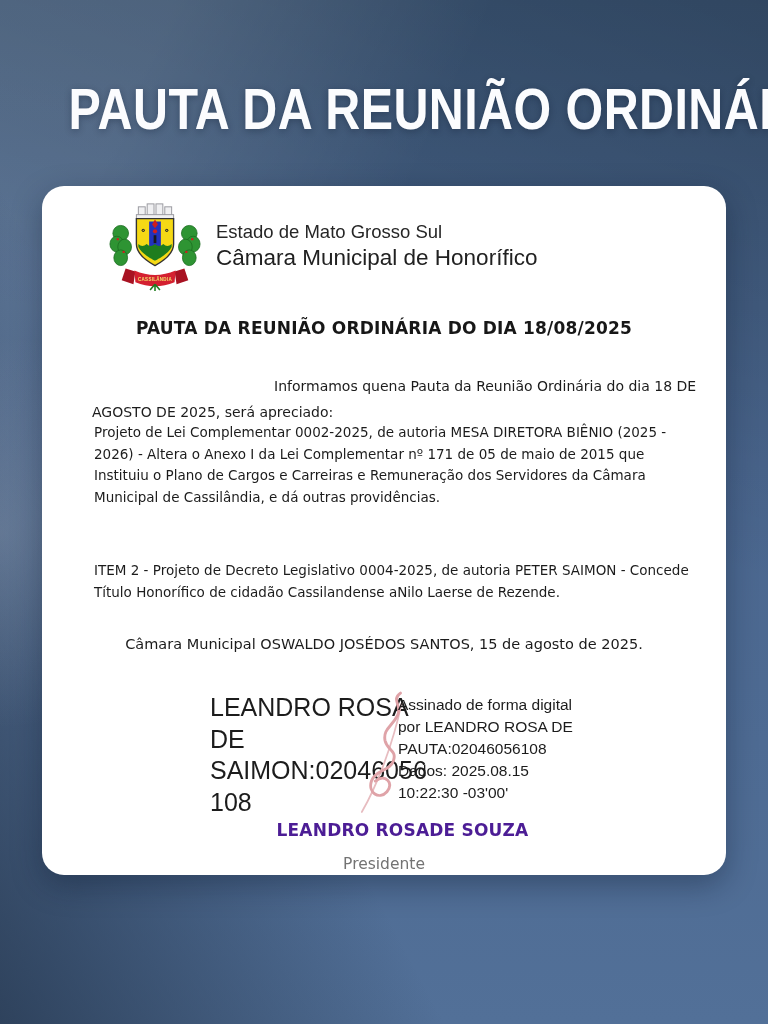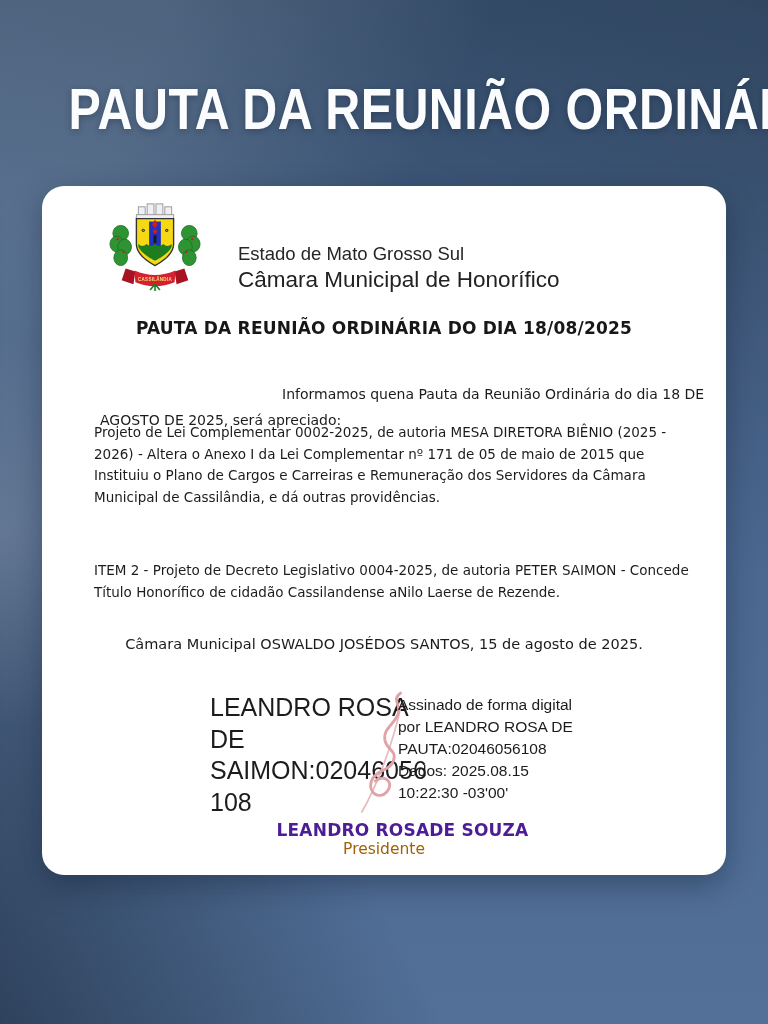--- a/index.html
+++ b/index.html
@@ -36,38 +36,38 @@
     position: absolute; left: 42px; top: 186px;
     width: 684px; height: 689px;
     background: #ffffff;
     border-radius: 22px;
     box-shadow: 0 10px 30px rgba(10,20,40,0.35);
   }
   .card * { color: #1c1c1c; }
 
   .org-header {
     position: absolute; left: 64px; top: 12px;
-    display: flex; align-items: flex-end; gap: 22px;
+    display: flex; align-items: center;
   }
   .crest { width: 98px; height: 96px; }
   .org-text { margin-left: 12px; font-family: "Liberation Sans", sans-serif; }
   .org-state { font-size: 18.5px; color: #262626; line-height: 24px; }
   .org-name  { font-size: 22.5px; color: #212121; line-height: 28px; }
 
   .doc-heading {
     position: absolute; left: 0; top: 132px; width: 100%;
     text-align: center;
     font-size: 17px; font-weight: bold; letter-spacing: 0.2px;
     color: #171717;
   }
 
   .ln { display: block; white-space: nowrap; }
 
   .intro {
-    position: absolute; left: 46px; top: 184px; margin: 12px;
+    position: absolute; left: 46px; top: 184px; margin: 4px;
     font-size: 14px; line-height: 25.5px; color: #1e1e1e;
   }
   .intro .ln:first-child { padding-left: 182px; }
 
   .item { position: absolute; left: 52px; margin: 0;
     font-size: 13.5px; line-height: 21.5px; color: #1e1e1e; }
   .item-1 { top: 236px; }
   .item-2 { top: 374px; }
 
   .dateline {
@@ -83,21 +83,21 @@
   }
   .sig-flourish { position: absolute; left: 314px; top: -2px; width: 58px; height: 130px; }
   .sig-details {
     position: absolute; left: 356px; top: 4px;
     font-family: "Liberation Sans", sans-serif;
     font-size: 15.5px; line-height: 22px; color: #111111;
   }
 
   .signer { position: absolute; left: 0; top: 634px; width: 100%; text-align: center; }
   .signer-name { font-size: 17px; font-weight: bold; color: #4c1d95; letter-spacing: 0.2px; padding-left: 37px; }
-  .signer-title { font-size: 15.5px; color: #a16207; margin-top: 0; }
+  .signer-title { font-size: 15.5px; color: #737373; margin-top: 15px; }
 </style>
 </head>
 <body>
 
 <div>
 
   <div class="page-title-wrap">
     <span class="page-title-inner">PAUTA DA REUNIÃO ORDINÁRIA</span>
   </div>
 

